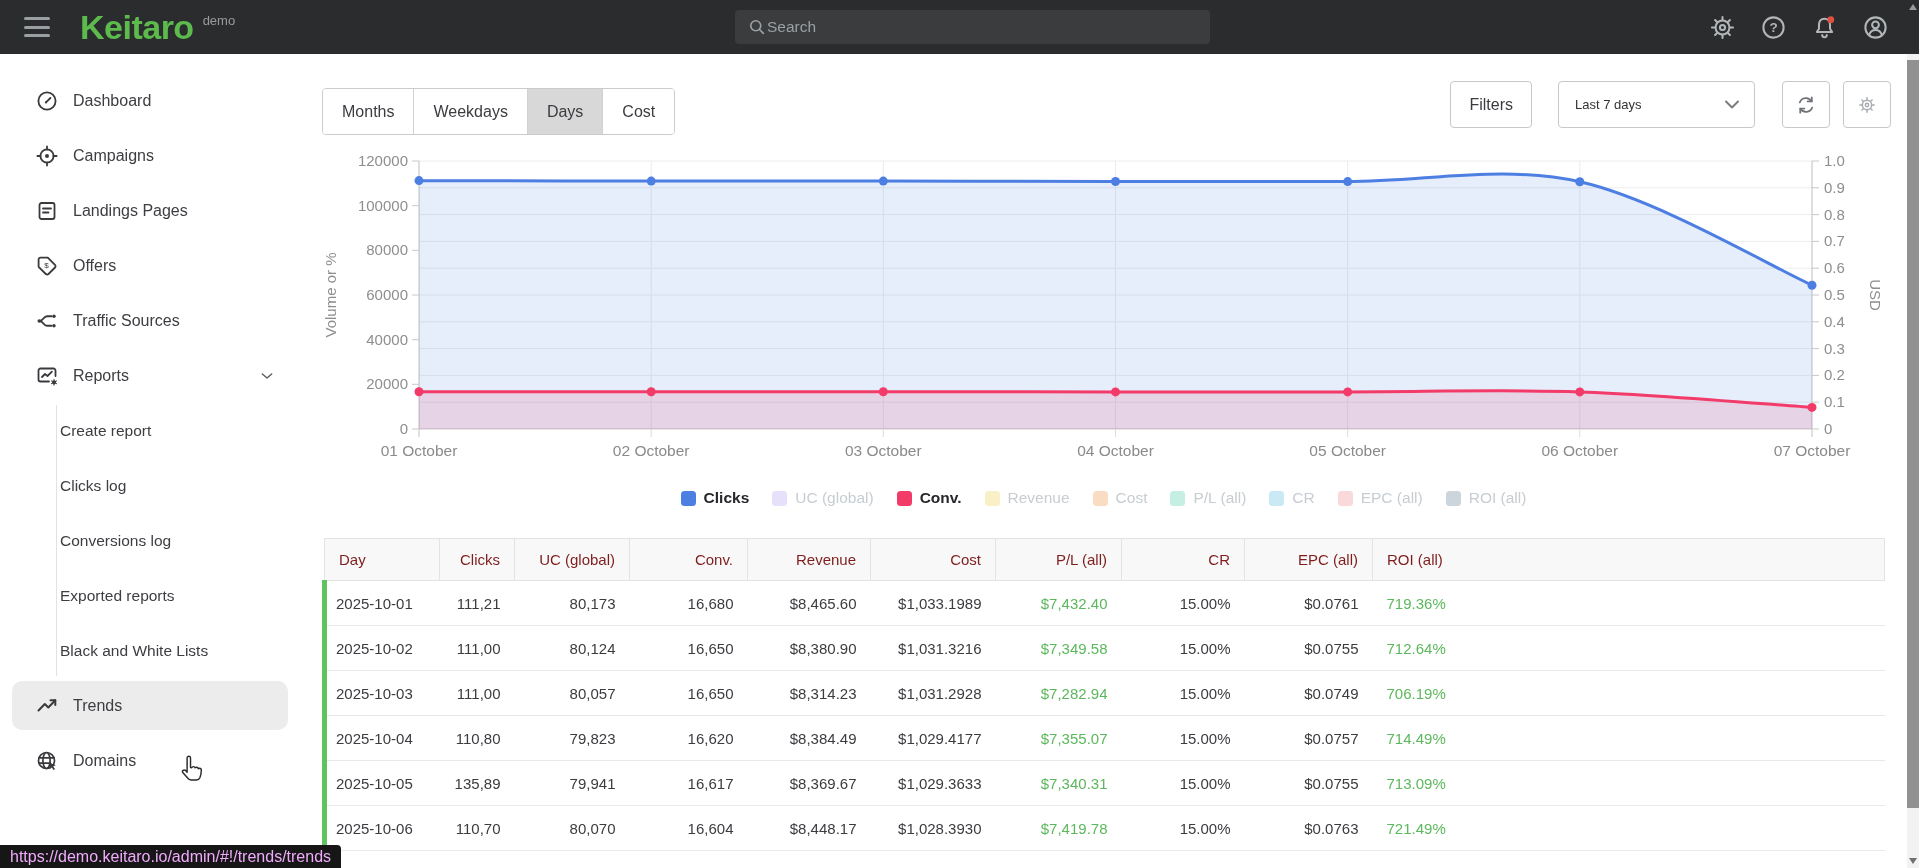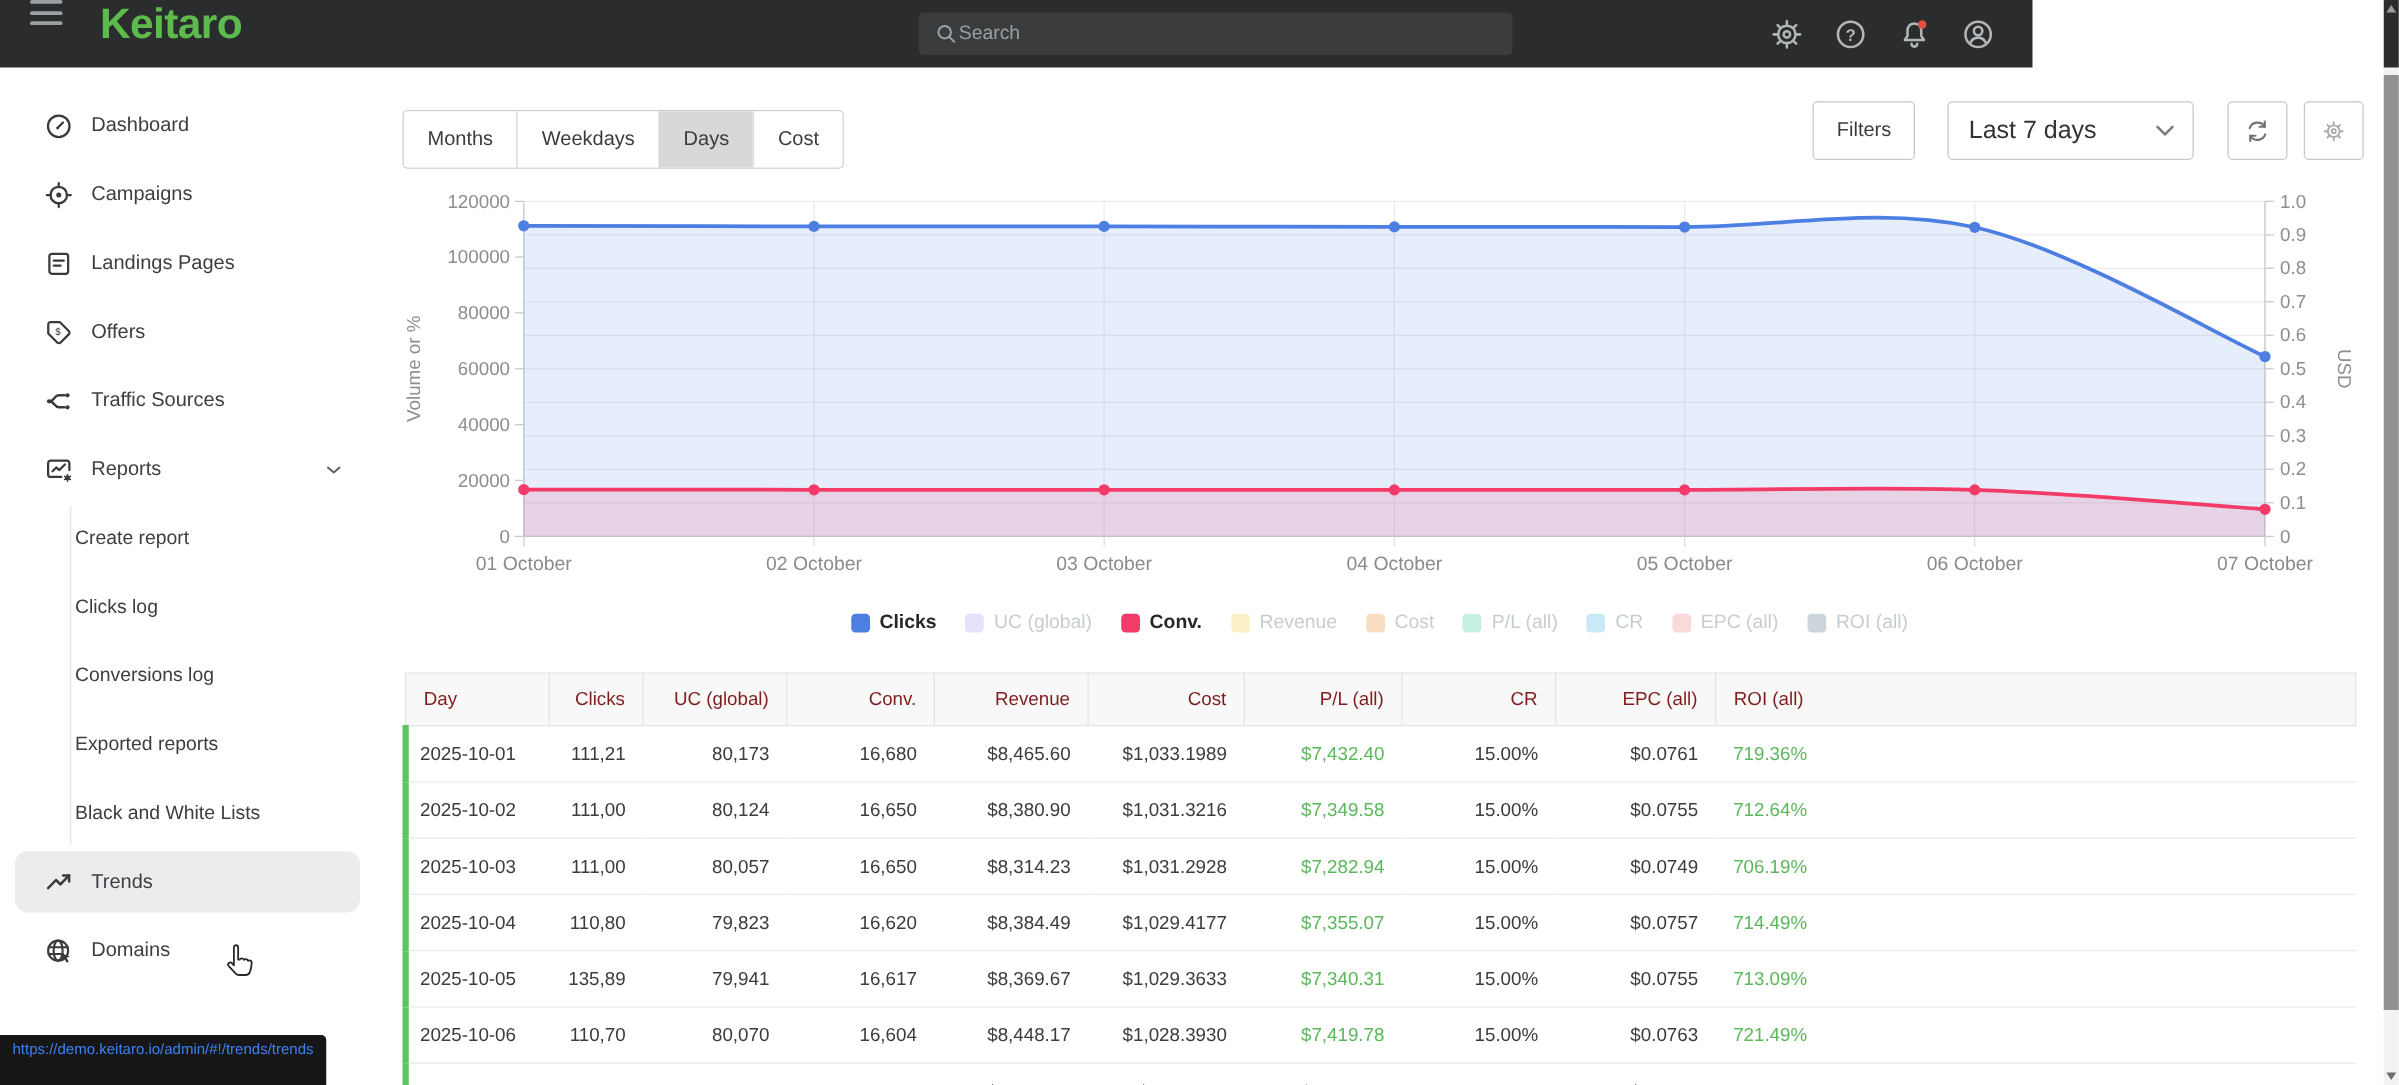--- a/index.html
+++ b/index.html
@@ -1,20 +1,20 @@
 <!DOCTYPE html>
 <html><head>
 <meta charset="utf-8">
 <style>
   *{box-sizing:border-box;margin:0;padding:0}
   html,body{width:1919px;height:868px;overflow:hidden;background:#fff;
     font-family:"Liberation Sans","DejaVu Sans",sans-serif;color:#3c3c40;}
 
   
-  .topbar{position:absolute;left:0;top:0;width:1626px;height:54px;background:#2a2c2d;display:flex;z-index:20}
+  .topbar{position:absolute;left:0;top:0;width:1919px;height:54px;background:#2a2c2d;display:flex;align-items:center;z-index:20}
   .hamburger{margin-left:24px;width:26px;height:20px;display:flex;flex-direction:column;justify-content:space-between;cursor:pointer}
   .hamburger span{display:block;height:3px;border-radius:2px;background:#9aa0a2}
   .logo{margin-left:30px;font-size:34px;font-weight:bold;letter-spacing:-.5px;color:#5cbb4c}
   .demo{margin-left:9px;margin-top:-14px;font-size:13px;color:#9b9b9b}
   .search{position:absolute;left:735px;top:10px;width:475px;height:34px;background:#3a3c3d;border-radius:4px;display:flex;align-items:center;padding:0 12px}
   .search input{flex:1;background:transparent;border:none;outline:none;font-size:15.5px;color:#d8d8d8;margin-left:0;font-family:inherit}
   .search input::placeholder{color:#9aa0a3}
   .topicons{position:absolute;right:30px;top:0;height:54px;display:flex;align-items:center;gap:24px}
   .topicons .tico{width:27px;height:27px;cursor:pointer}
 
@@ -31,21 +31,21 @@
   
   .main{position:absolute;left:300px;top:54px;right:12px;bottom:0;background:#fff;overflow:hidden}
 
   .tabs{position:absolute;left:22px;top:34px;display:inline-flex;border:1px solid #c9ccce;border-radius:4px;overflow:hidden;height:47px}
   .tab{border:none;background:#fff;font-family:inherit;font-size:16px;color:#3b3b40;padding:0 19px;cursor:pointer;border-left:1px solid #cfd2d4;height:100%}
   .tab:first-child{border-left:none}
   .tab.on{background:#d8d8d8}
 
   .controls{position:absolute;right:16px;top:34px;display:flex;align-items:center;height:33px}
   .btn{height:47px;border:1px solid #c6c9cc;border-radius:4px;background:#fff;font-family:inherit;font-size:16px;color:#3b3b40;padding:0 18px;cursor:pointer}
-  .select{height:47px;width:197px;margin-left:26px;border:1px solid #c6c9cc;border-radius:4px;background:#fff;display:flex;align-items:center;padding:0 14px 0 16px;font-size:20px;color:#333;cursor:pointer}
+  .select{height:47px;width:197px;margin-left:26px;border:1px solid #c6c9cc;border-radius:4px;background:#fff;display:flex;align-items:center;padding:0 14px 0 16px;font-size:13px;color:#333;cursor:pointer}
   .select .sval{flex:1}
   .iconbtn{height:47px;width:48px;margin-left:27px;border:1px solid #c6c9cc;border-radius:4px;background:#fff;display:flex;align-items:center;justify-content:center;cursor:pointer}
   .iconbtn.last{margin-left:13px}
 
   
   .chart{position:absolute;left:22px;top:96px;width:1573px;height:315px}
   .chart svg{width:1573px;height:315px;display:block}
   .tick{font-family:"Liberation Sans",sans-serif;font-size:15px;fill:#8e8e8e}
   .xtick{font-family:"Liberation Sans",sans-serif;font-size:15.5px;fill:#8a8a8a}
 
@@ -56,21 +56,21 @@
 
   
   .tablewrap{position:absolute;left:22px;top:484px;width:1560px}
   table{border-collapse:collapse;width:1560px;table-layout:fixed;font-size:15px}
   thead th{height:42px;background:#f8f8f8;color:#7f1d1d;font-weight:normal;border:1px solid #e3e3e3;padding:4px 14px;white-space:nowrap;overflow:hidden}
   tbody td{height:45px;border-bottom:1px solid #e9e9e9;padding:0 14px;white-space:nowrap;overflow:hidden;color:#3c3c40}
   tbody tr td:first-child{border-left:5px solid #5fc35f;padding-left:9px}
   .al{text-align:left}.ar{text-align:right}
 
   
-  .urlbar{position:absolute;left:0;bottom:0;height:40px;line-height:23px;background:#161616;color:#3b82f6;font-size:12px;padding:0 10px;border-top-right-radius:4px;z-index:40;white-space:nowrap}
+  .urlbar{position:absolute;left:0;bottom:0;height:23px;line-height:23px;background:#161616;color:#f0abfc;font-size:16px;padding:0 10px;border-top-right-radius:4px;z-index:40;white-space:nowrap}
   .cursor{position:absolute;left:176px;top:754px;width:30px;height:34px;z-index:50;pointer-events:none}
 
   .scrollbar{position:absolute;right:0;top:0;width:12px;height:868px;background:#f2f2f2;z-index:30}
   .sb-cap{height:54px;background:#2a2c2d;display:flex;justify-content:center}
   .sb-up{width:0;height:0;margin-top:4px;border-left:4px solid transparent;border-right:4px solid transparent;border-bottom:6px solid #9a9a9a}
   .sb-thumb{position:absolute;left:0;top:60px;width:12px;height:748px;background:#919191}
   .sb-down{position:absolute;left:2px;bottom:4px;width:0;height:0;border-left:4px solid transparent;border-right:4px solid transparent;border-top:6px solid #6f6f6f}
 </style>
 </head>
 <body>

